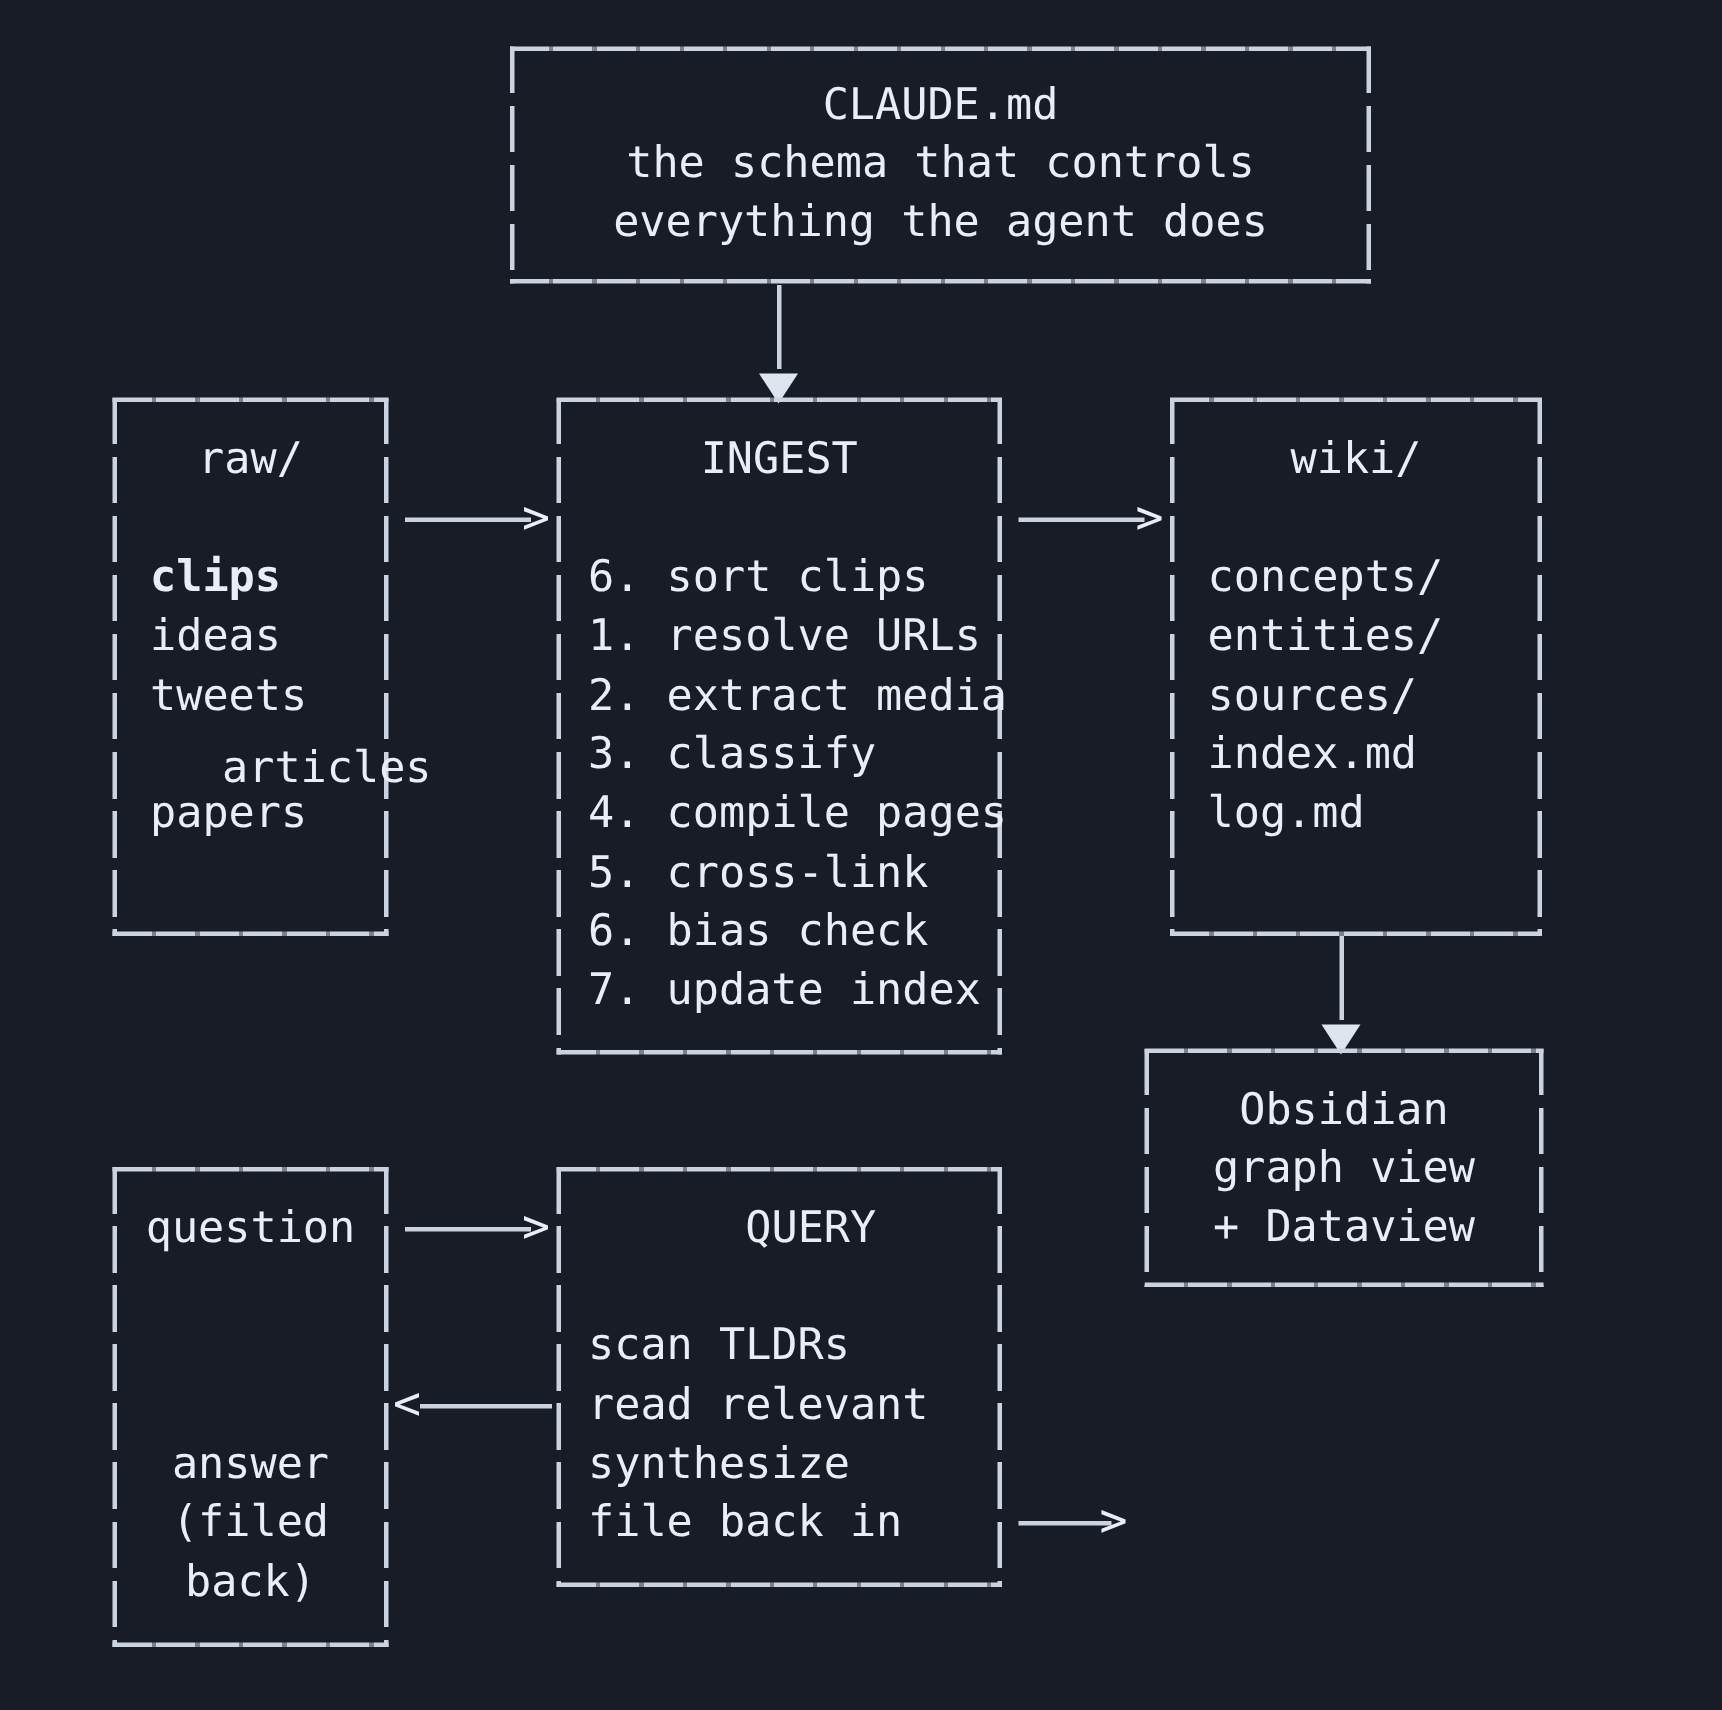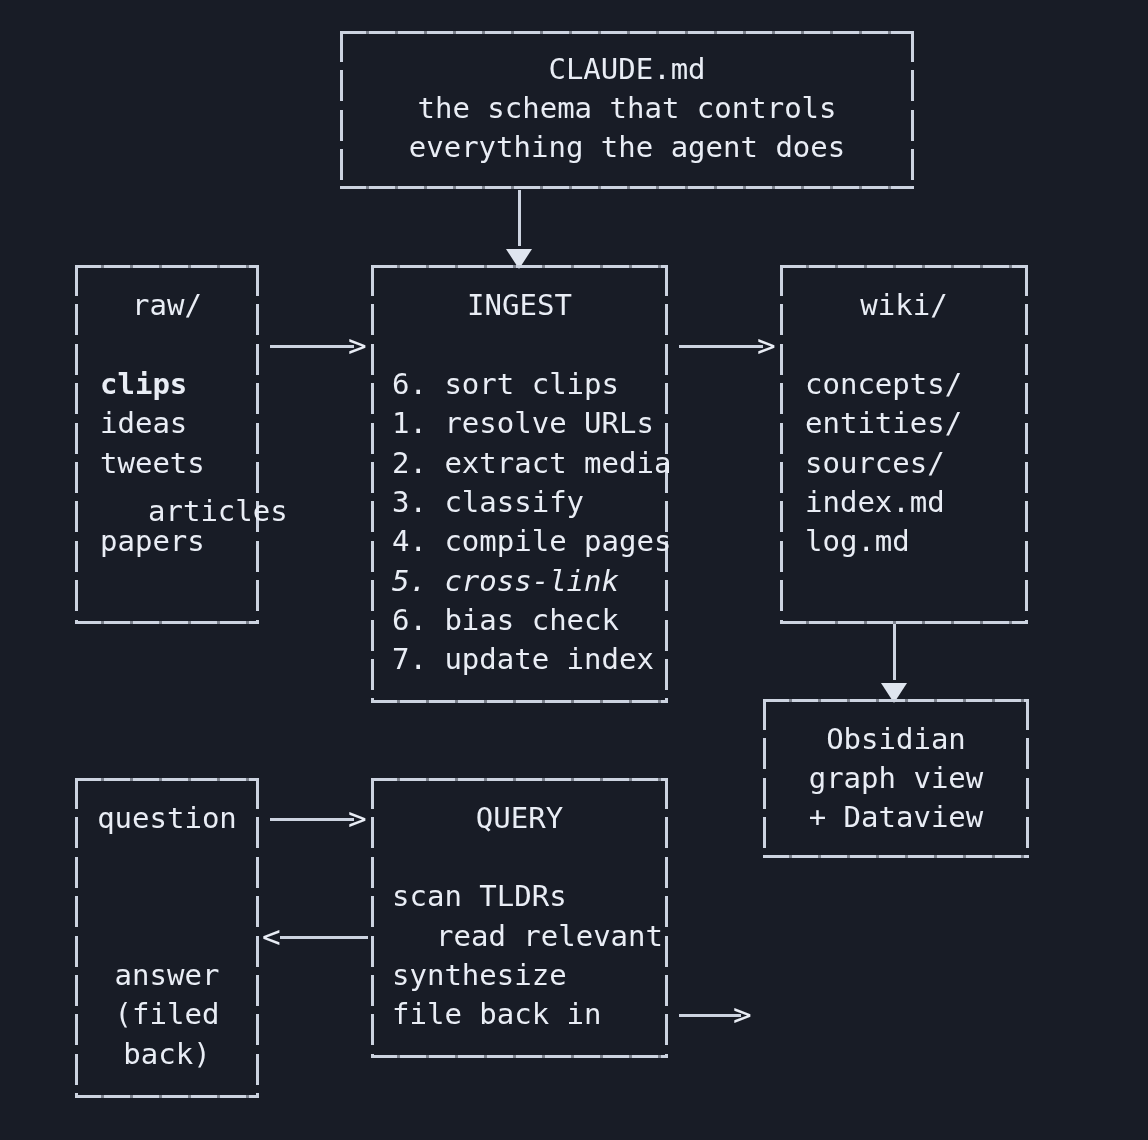--- a/index.html
+++ b/index.html
@@ -112,21 +112,21 @@
     <div class="rule hbar dash" style="left:371px; top:700px; width:297px;"></div>
     <div class="rule vbar dash" style="left:371px; top:265px; height:438px;"></div>
     <div class="rule vbar dash" style="left:665px; top:265px; height:438px;"></div>
 
     <div class="cell box-label" style="left:371px; top:286px; width:297px;">INGEST</div>
     <div class="cell" style="left:392px; top:365px;">6. sort clips</div>
     <div class="cell" style="left:392px; top:404px;">1. resolve URLs</div>
     <div class="cell" style="left:392px; top:444px;">2. extract media</div>
     <div class="cell" style="left:392px; top:483px;">3. classify</div>
     <div class="cell" style="left:392px; top:522px;">4. compile pages</div>
-    <div class="cell" style="left:392px; top:562px;font-style:italic;">5. cross-link</div>
+    <div class="cell" style="left:392px; top:562px;">5. cross-link</div>
     <div class="cell" style="left:392px; top:601px;">6. bias check</div>
     <div class="cell" style="left:392px; top:640px;">7. update index</div>
   </div>
 
   <div>
     <div class="rule hbar" style="left:679px; top:345px; width:84px;"></div>
     <div class="cell" style="left:757px; top:326px; font-size:31px;">&gt;</div>
   </div>
 
   <div>
@@ -178,23 +178,23 @@
     <div class="rule hbar" style="left:280px; top:936px; width:88px;"></div>
     <div class="cell" style="left:262px; top:917px; font-size:31px;">&lt;</div>
   </div>
 
   <div>
     <div class="rule hbar dash" style="left:371px; top:778px; width:297px;"></div>
     <div class="rule hbar dash" style="left:371px; top:1055px; width:297px;"></div>
     <div class="rule vbar dash" style="left:371px; top:778px; height:280px;"></div>
     <div class="rule vbar dash" style="left:665px; top:778px; height:280px;"></div>
 
-    <div class="cell box-label" style="left:371px; top:799px; width:297px;">QUERY</div>
+    <div class="cell box-label" style="left:392px; top:799px; width:297px;">QUERY</div>
     <div class="cell" style="left:392px; top:877px;">scan TLDRs</div>
-    <div class="cell" style="left:392px; top:917px;margin-left:44px;">read relevant</div>
+    <div class="cell" style="left:392px; top:917px;">read relevant</div>
     <div class="cell" style="left:392px; top:956px;">synthesize</div>
     <div class="cell" style="left:392px; top:995px;">file back in</div>
   </div>
 
   <div>
     <div class="rule hbar" style="left:679px; top:1014px; width:62px;"></div>
     <div class="cell" style="left:733px; top:995px; font-size:31px;">&gt;</div>
   </div>
 
 </div>

